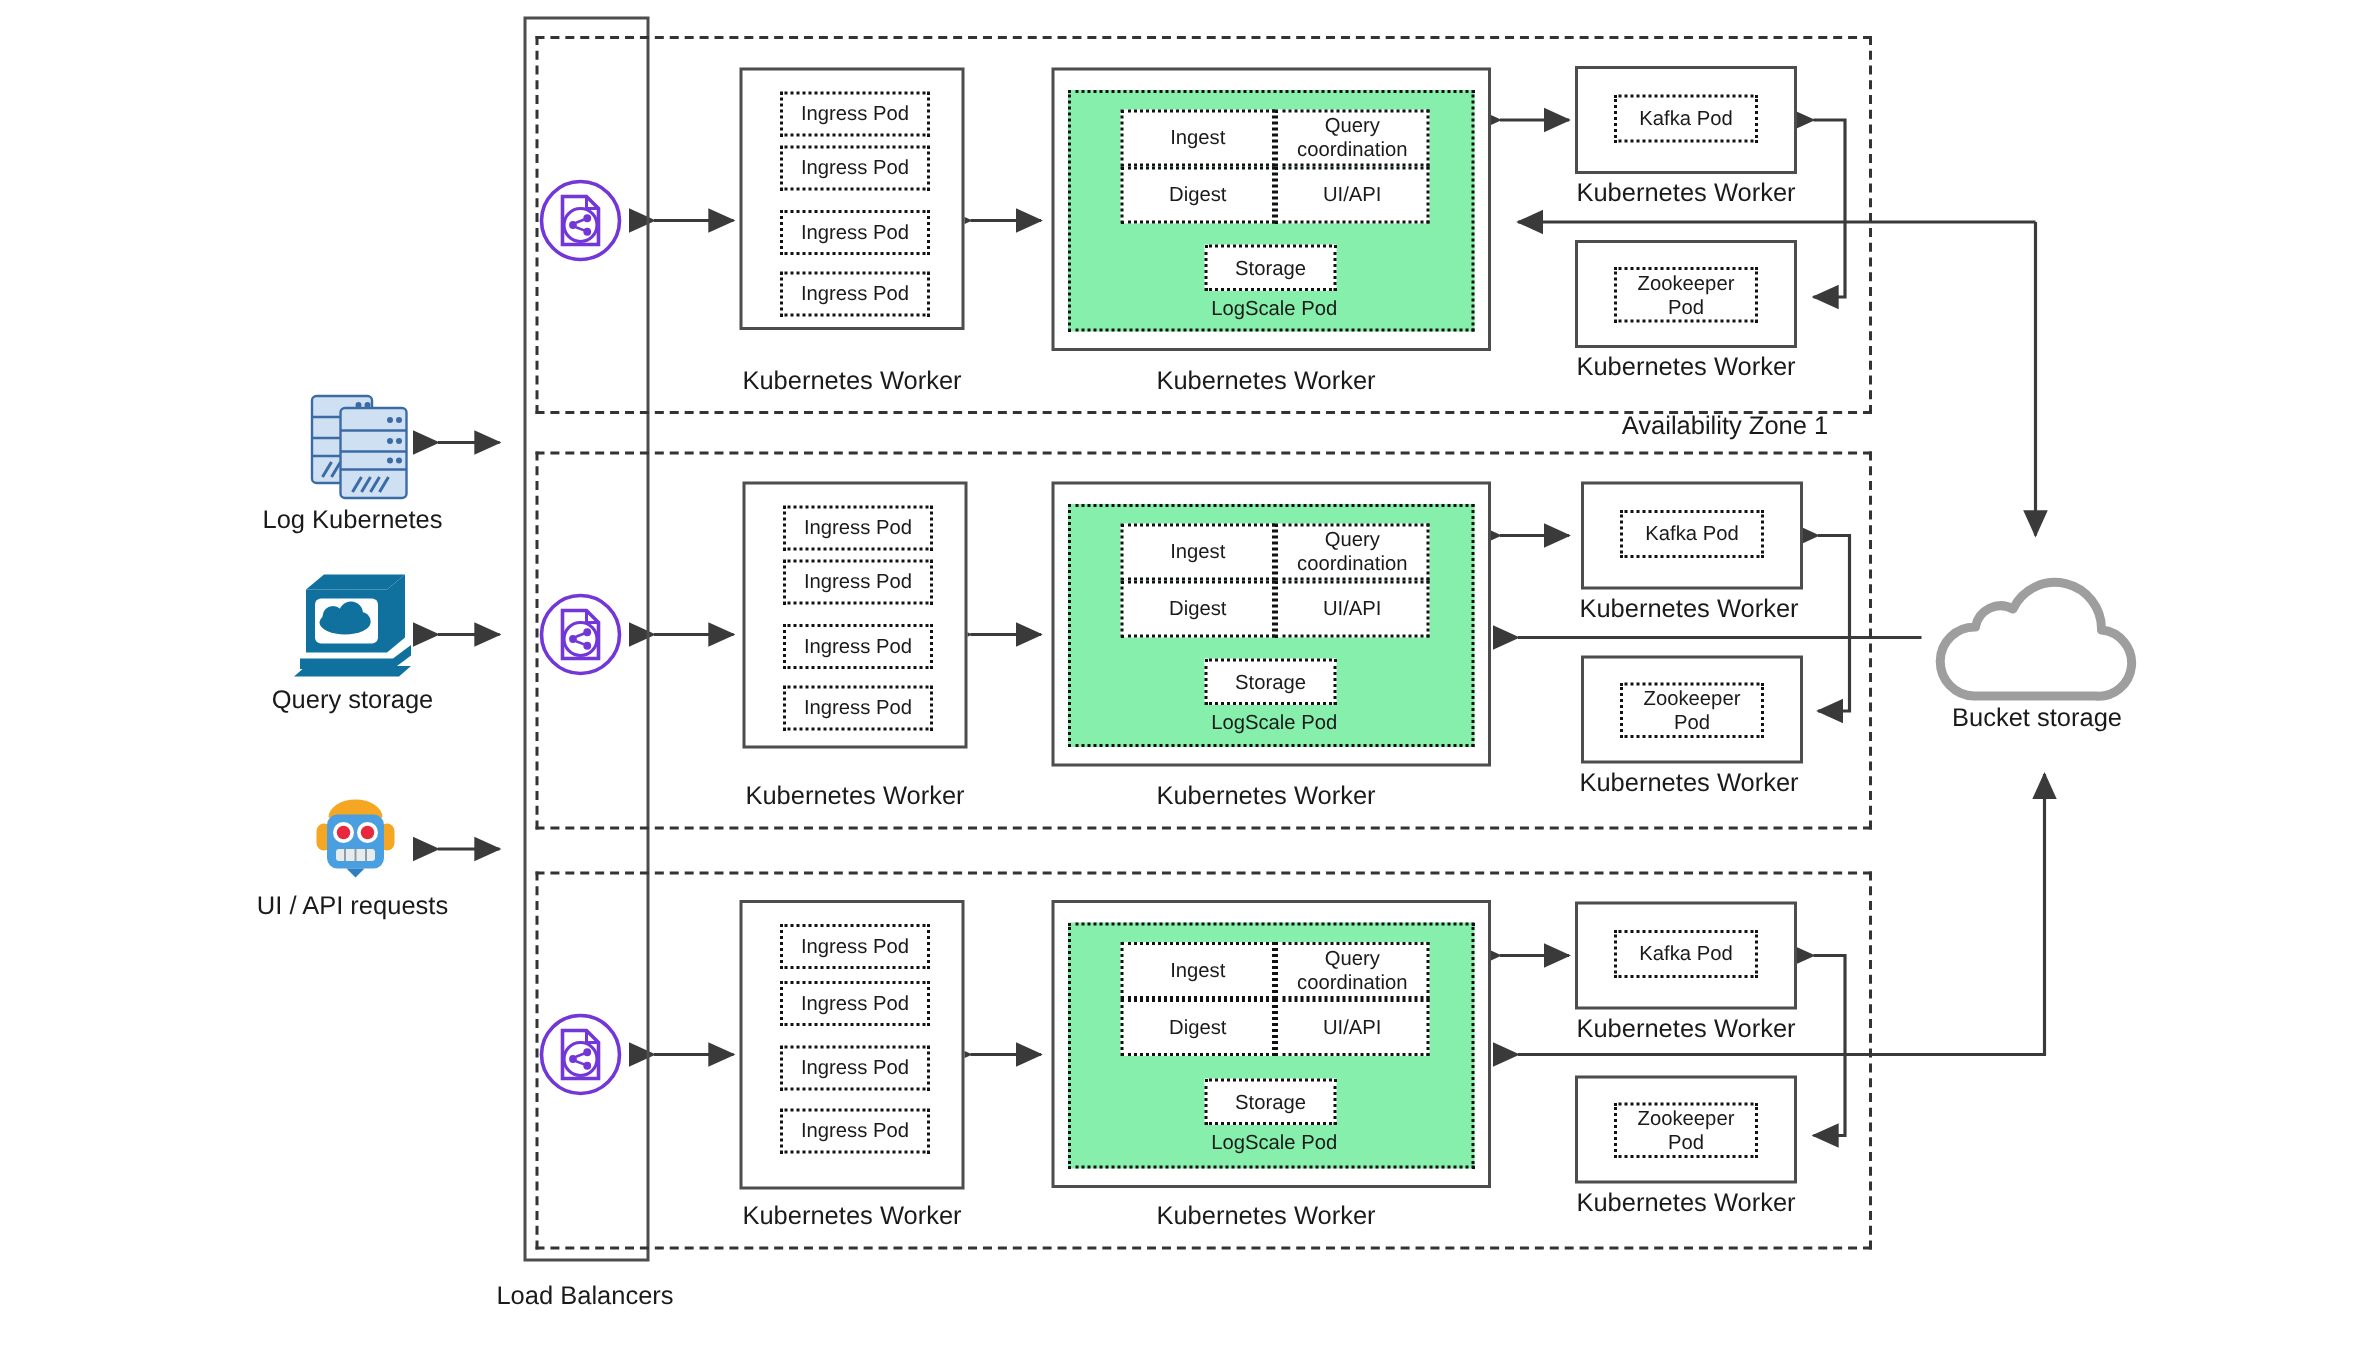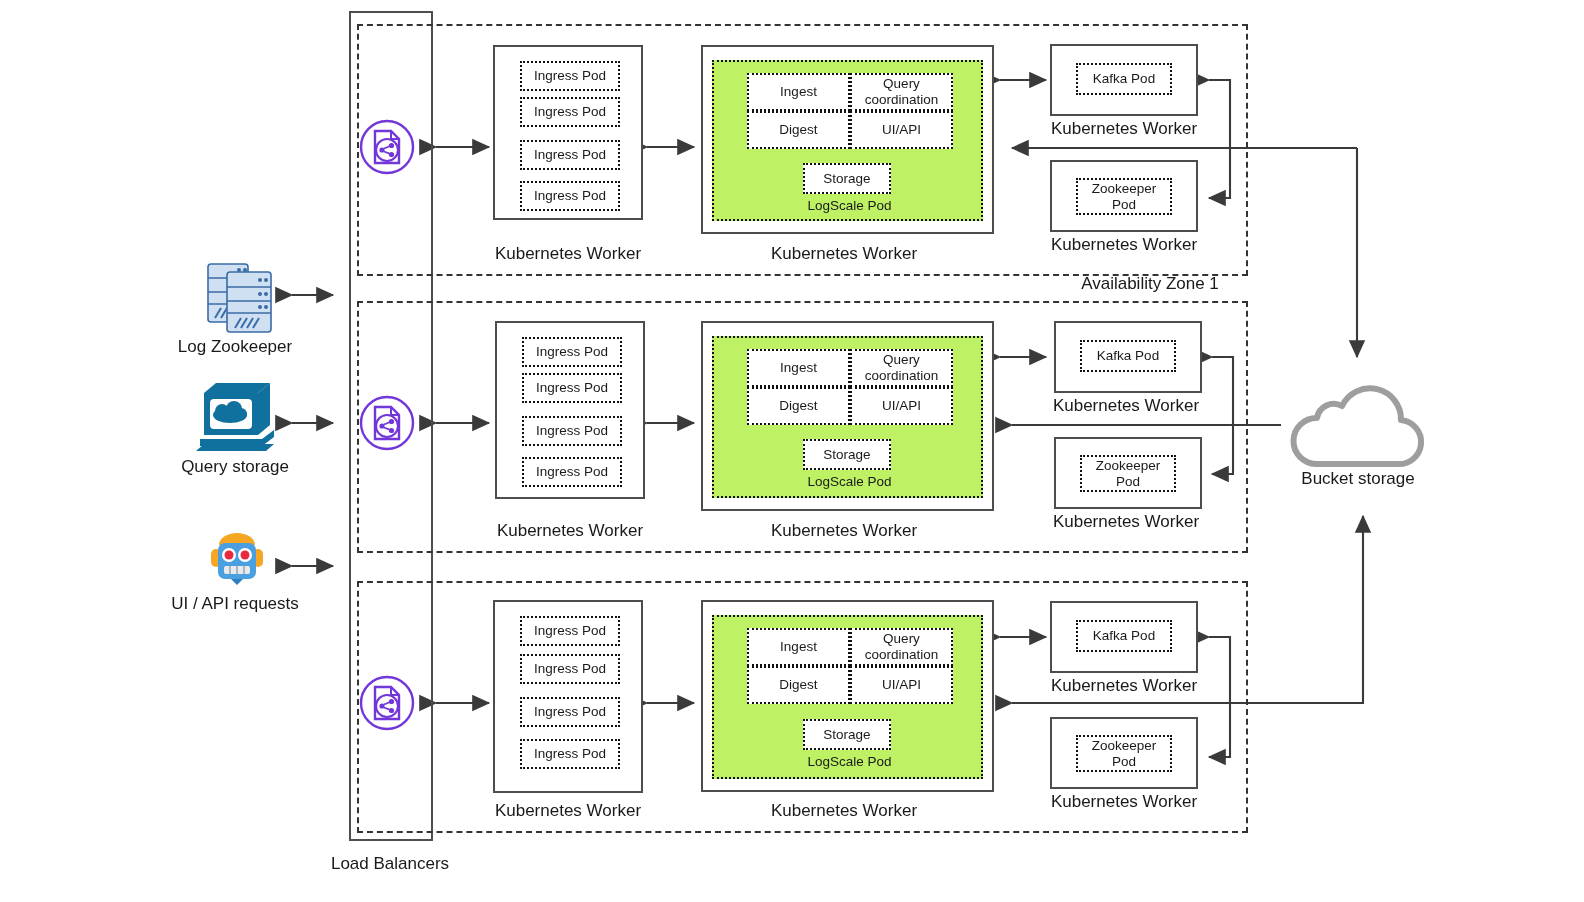--- a/index.html
+++ b/index.html
@@ -6,21 +6,21 @@
   body{width:1584px;height:902px;position:relative;overflow:hidden;
        font-family:"Liberation Sans", sans-serif;color:#1a1a1a;}
   .stage{position:absolute;left:0;top:0;width:1584px;height:902px;}
   .abs{position:absolute;box-sizing:border-box;}
 
   
   .az-box{border:2px dashed #333;background:transparent;}
   .lb-box{border:2px solid #4d4d4d;background:transparent;}
   .worker{border:2.5px solid #4d4d4d;background:#fff;}
   .pod-dotted{border:2px dotted #111;background:#fff;}
-  .logscale-pod{border:2px dotted #111;background:#bef264;}
+  .logscale-pod{border:2px dotted #111;background:#86efac;}
   .lbl-sm{font-size:13.5px;}
   .lbl-center{display:flex;align-items:center;justify-content:center;
               text-align:center;line-height:1.15;}
 
   .cap{position:absolute;font-size:17px;white-space:nowrap;text-align:center;}
 
   svg.overlay{position:absolute;left:0;top:0;width:1584px;height:902px;
               pointer-events:none;}
   .icon-wrap{position:absolute;}
 </style>
@@ -102,21 +102,21 @@
           <circle cx="61" cy="22" r="2"></circle>
         <circle cx="55" cy="36" r="2"></circle>
           <circle cx="61" cy="36" r="2"></circle>
         <circle cx="55" cy="49" r="2"></circle>
           <circle cx="61" cy="49" r="2"></circle>
         <circle cx="34" cy="12" r="2"></circle>
           <circle cx="40" cy="12" r="2"></circle>
       </g>
     </svg>
   </div>
-  <div class="cap" style="left:140px;top:337px;width:190px;">Log Zookeeper</div>
+  <div class="cap" style="left:140px;top:337px;width:190px;">Log Kubernetes</div>
 
   <div class="icon-wrap" style="left:196px;top:381px;">
     <svg width="82" height="74" viewBox="0 0 82 74">
       <g fill="#10709e">
         <polygon points="8,12 62,12 74,2 20,2"></polygon>
         <rect x="8" y="12" width="54" height="42"></rect>
         <polygon points="62,12 74,2 74,44 62,54"></polygon>
         <rect x="4" y="58" width="62" height="7"></rect>
         <polygon points="66,58 78,49 78,56 66,65"></polygon>
         <polygon points="0,70 70,70 78,63 8,63"></polygon>

